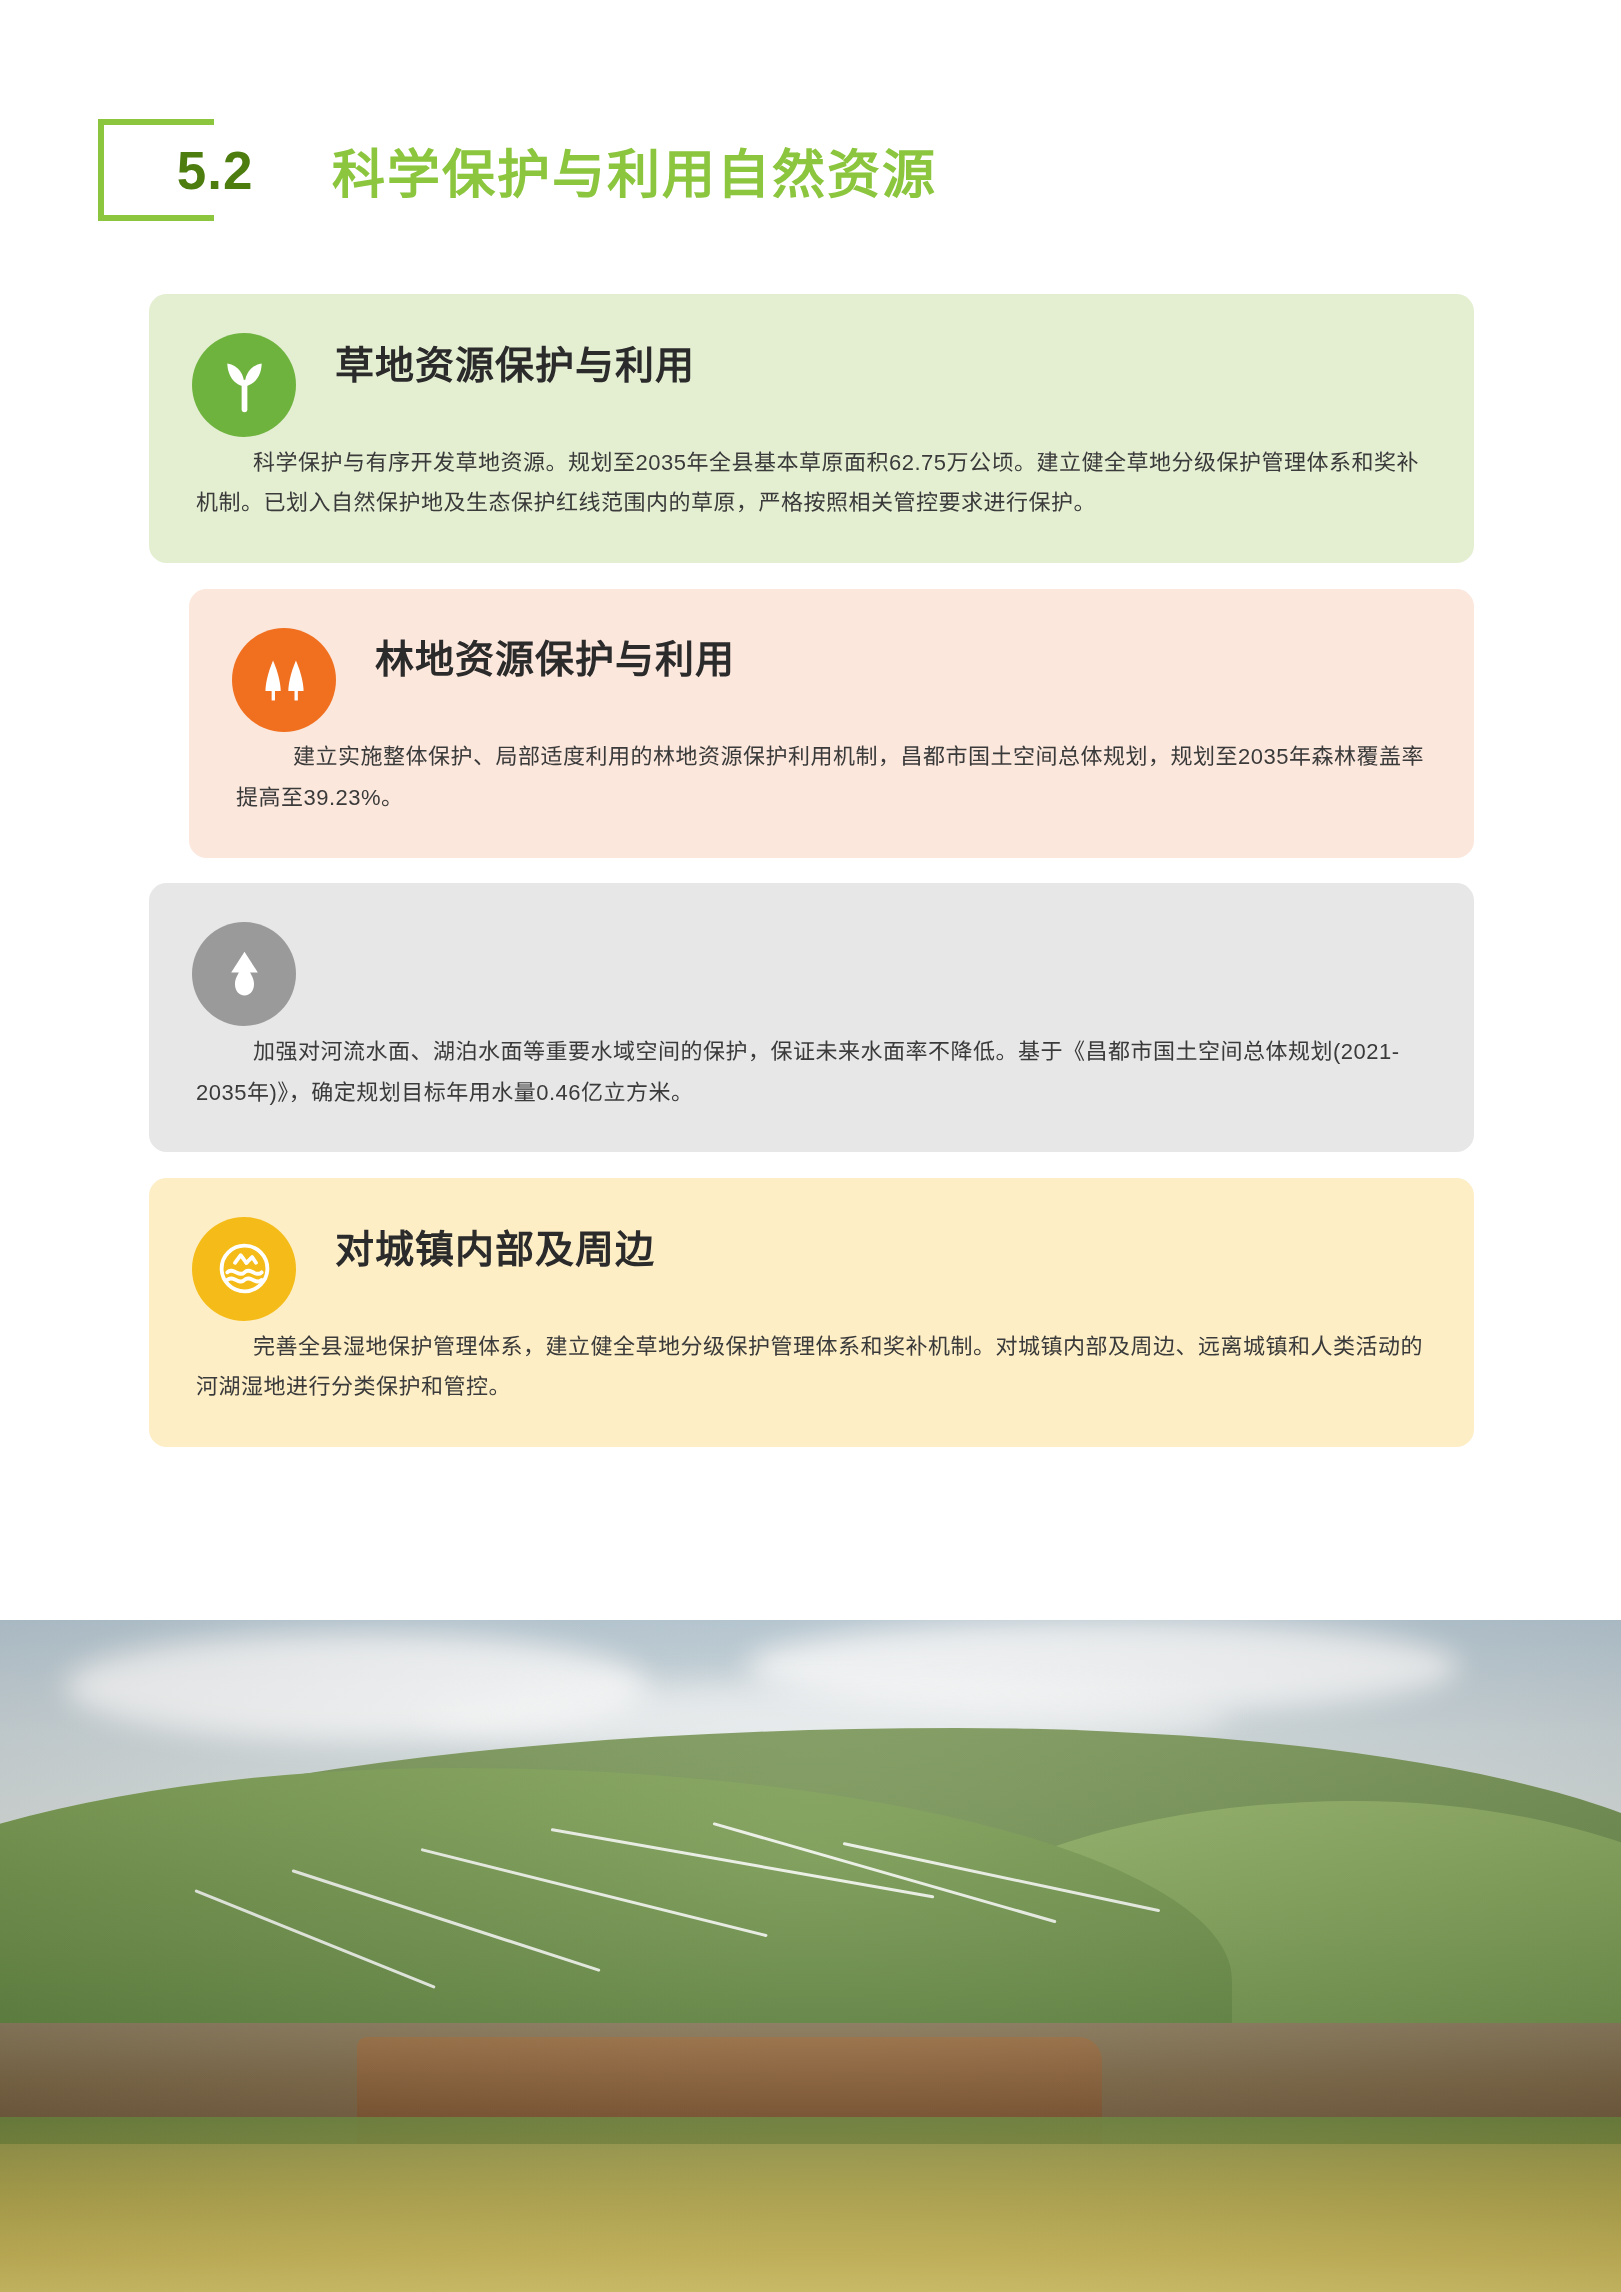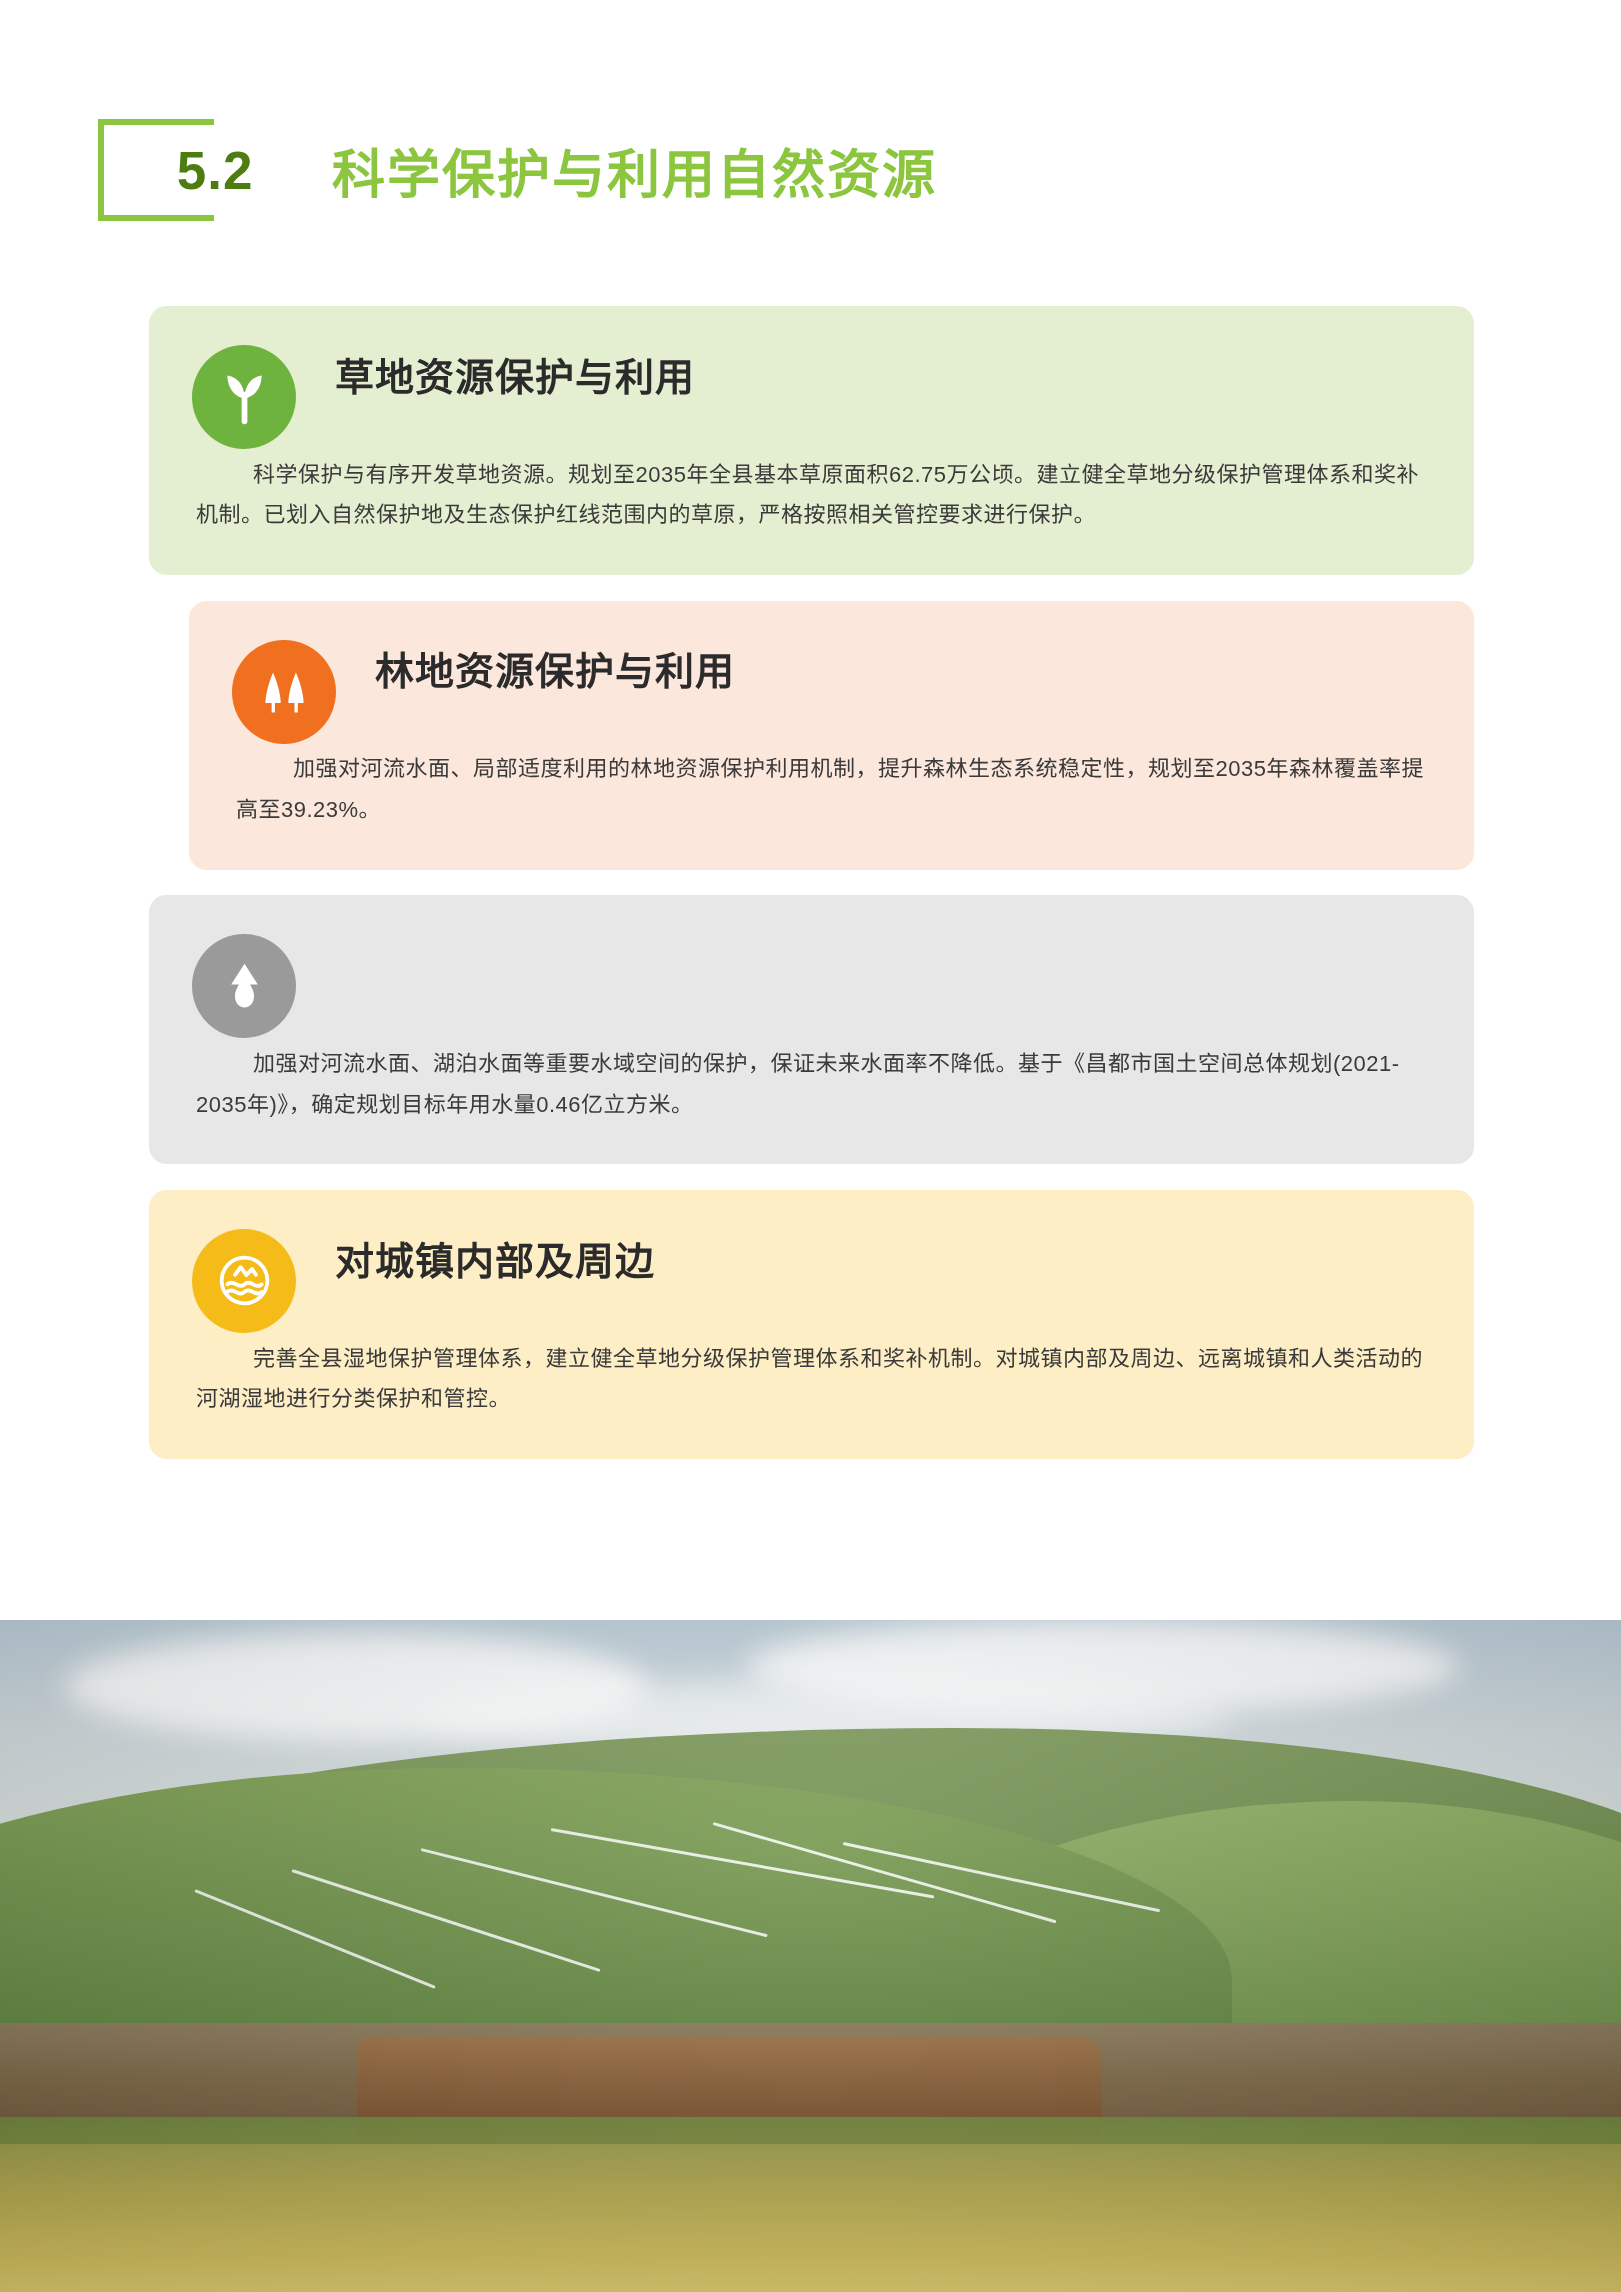--- a/index.html
+++ b/index.html
@@ -51,21 +51,21 @@
     font-weight: bold;
     color: #8cc63e;
     letter-spacing: 2px;
     white-space: nowrap;
   }
 
   
   .cards {
     position: absolute;
     left: 149px;
-    top: 306px;
+    top: 294px;
     width: 1325px;
   }
   .card {
     position: relative;
     border-radius: 17.6px;
     margin-bottom: 25.5px;
     padding: 33px 47px 39px 47px;
     box-sizing: border-box;
   }
   .card-head {
@@ -222,21 +222,21 @@
       <div class="icon-badge">
         <svg width="61" height="61" viewBox="0 0 64 64" aria-hidden="true">
           <path d="M20 12 C14 26 12 38 12 44 L28 44 C28 38 26 26 20 12 Z" fill="#ffffff"></path>
           <rect x="18.5" y="42" width="3.5" height="12" fill="#ffffff"></rect>
           <path d="M44 12 C38 26 36 38 36 44 L52 44 C52 38 50 26 44 12 Z" fill="#ffffff"></path>
           <rect x="42.5" y="42" width="3.5" height="12" fill="#ffffff"></rect>
         </svg>
       </div>
       <div class="card-title">林地资源保护与利用</div>
     </div>
-    <div class="card-body">加强对河流水面、局部适度利用的林地资源保护利用机制，提升森林生态系统稳定性，规划至2035年森林覆盖率提高至39.23%。</div>
+    <div class="card-body">建立实施整体保护、局部适度利用的林地资源保护利用机制，昌都市国土空间总体规划，规划至2035年森林覆盖率提高至39.23%。</div>
   </div>
 
   <div class="card card-water">
     <div class="card-head">
       <div class="icon-badge">
         <svg width="61" height="61" viewBox="0 0 64 64" aria-hidden="true">
           <path d="M32 8 L46 30 L18 30 Z" fill="#ffffff"></path>
           <path d="M32 20 C26 30 22 36 22 42 C22 49 26 54 32 54 C38 54 42 49 42 42 C42 36 38 30 32 20 Z" fill="#ffffff"></path>
         </svg>
       </div>

